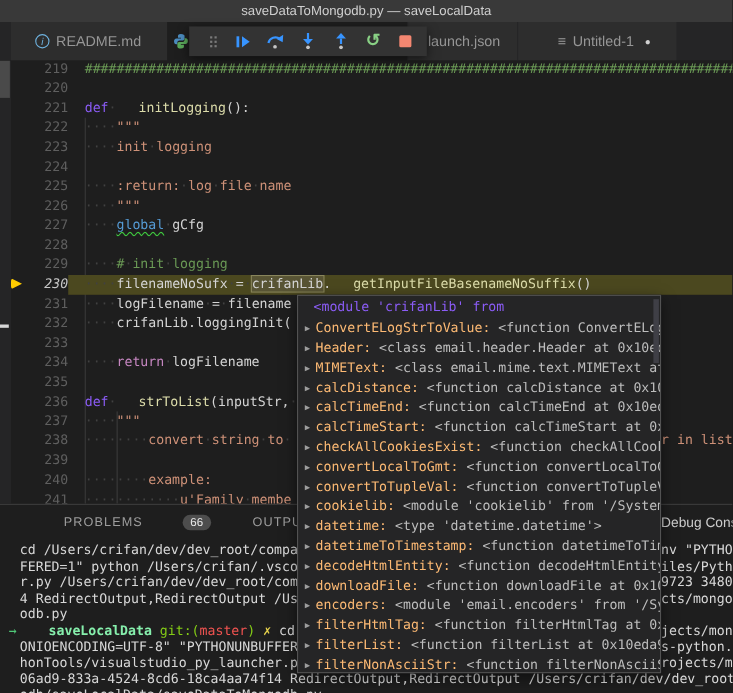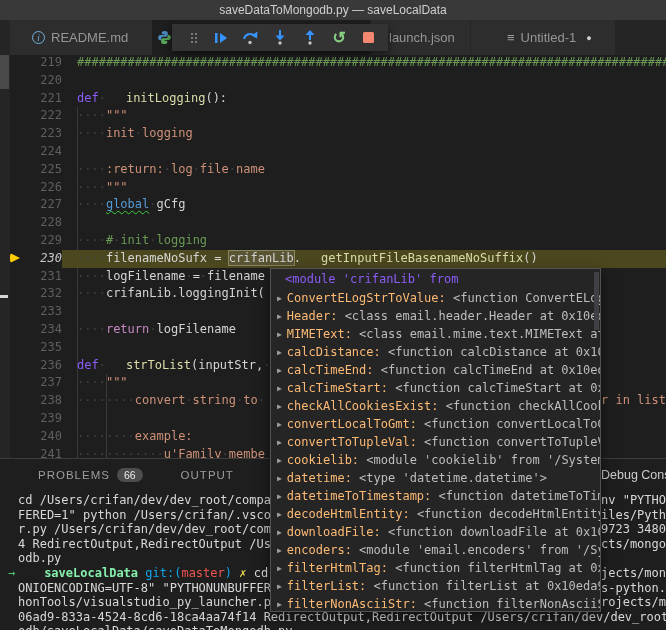--- a/index.html
+++ b/index.html
@@ -61,30 +61,30 @@
   .popup-header{height:20px;line-height:21px;padding-left:14px;color:#8b5cf6;white-space:pre;}
   .var-row{height:18px;line-height:18px;white-space:pre;padding-left:6px;overflow:hidden;}
   .tri{color:#9d9d9d;font-size:8px;display:inline-block;transform:translateY(-1px);margin-right:5px;}
   .var-name{color:#fdba74;}
   .var-val{color:#bdbdbd;}
   .popup-scroll{position:absolute;right:1px;top:3px;width:5px;height:58px;background:#3f3f46;}
   
   #panel{position:absolute;top:458px;left:0;width:666px;height:172px;background:#1e1e1e;
          border-top:1px solid #3c3c3c;box-sizing:border-box;}
   .panel-tabs{position:absolute;top:0;left:0;height:32px;display:flex;align-items:center;
-              padding-left:38px;gap:38px;font-size:11.5px;letter-spacing:1px;color:#9d9d9d;white-space:nowrap;}
+              padding-left:58px;gap:38px;font-size:11.5px;letter-spacing:1px;color:#9d9d9d;white-space:nowrap;}
   .ptab{display:flex;align-items:center;gap:7px;}
-  .badge{background:#4d4d4d;color:#e9e9e9;border-radius:9px;padding:1px 7px;font-size:10.5px;letter-spacing:0;}
+  .badge{background:#4d4d4d;color:#e9e9e9;border-radius:9px;padding:1px 7px;font-size:10.5px;letter-spacing:0;margin-left:29px;}
   .debug-conso{position:absolute;left:601px;top:9px;color:#cccccc;font-size:12.5px;white-space:nowrap;}
   #term{position:absolute;top:34px;left:0;width:666px;bottom:0;font-family:"DejaVu Sans Mono",monospace;
         font-size:12px;color:#d8d8d8;}
   .trow{position:relative;height:14.6px;line-height:14.6px;white-space:pre;padding-left:18px;overflow:visible;}
   .trow.prompt{padding-left:8px;}
   .tfrag{position:absolute;left:601px;top:0;white-space:pre;color:#d8d8d8;}
-  .tk-g{color:#50c878;} .tk-c{color:#86efac;font-weight:bold;} .tk-b{color:#0ea5e9;}
+  .tk-g{color:#50c878;} .tk-c{color:#86efac;font-weight:bold;} .tk-b{color:#84cc16;}
   .tk-r{color:#ef5350;} .tk-y{color:#e8d44d;} .tk-p{color:#d8d8d8;} .tk-sp{color:#d8d8d8;}
 </style>
 </head>
 <body>
 
 <div class="titlebar">
   <span>saveDataToMongodb.py — saveLocalData</span>
 </div>
 
 <div class="tabbar">

